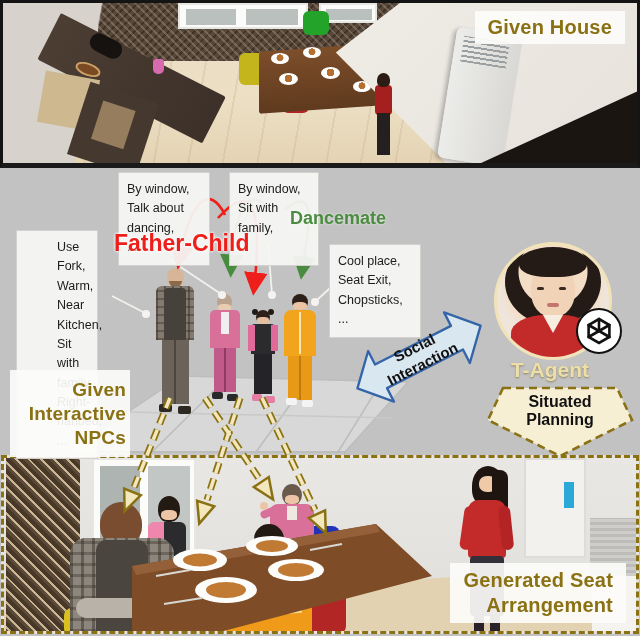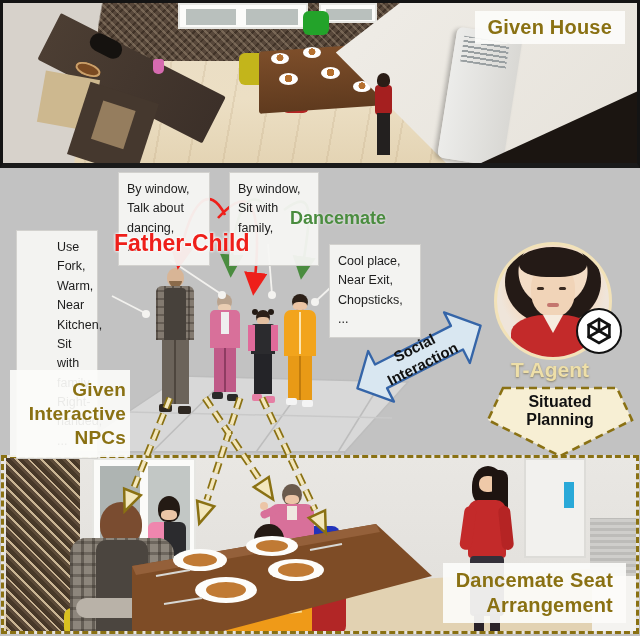--- a/index.html
+++ b/index.html
@@ -241,21 +241,21 @@
 Right-handed,
 ...</div>
     <div class="abs trait-box" style="left:118px;top:4px;width:92px;">By window,
 Talk about
 dancing,
 ...</div>
     <div class="abs trait-box" style="left:229px;top:4px;width:90px;">By window,
 Sit with family,
 ...</div>
     <div class="abs trait-box" style="left:329px;top:76px;width:92px;">Cool place,
-Near Exit,
+Seat Exit,
 Chopsticks,
 ...</div>
 
     <div id="rel-father-child" class="abs">Father-Child</div>
     <div id="rel-dancemate" class="abs">Dancemate</div>
 
     <div id="npcs-label" class="abs gold-label preline">Given
 Interactive
 NPCs</div>
 
@@ -374,21 +374,21 @@
           <ellipse cx="222" cy="132" rx="20" ry="8" fill="#c07a34"></ellipse>
         <ellipse cx="292" cy="112" rx="28" ry="11" fill="#fdfdfb"></ellipse>
           <ellipse cx="292" cy="112" rx="18" ry="7" fill="#c07a34"></ellipse>
         <g stroke="#d8d8d4" stroke-width="2">
             <line x1="152" y1="118" x2="186" y2="112"></line>
             <line x1="160" y1="146" x2="198" y2="140"></line>
             <line x1="306" y1="92" x2="338" y2="86"></line>
           </g>
       </svg>
     </div>
-    <div id="seat-label" class="abs gold-label preline">Dancemate Seat
+    <div id="seat-label" class="abs gold-label preline">Generated Seat
 Arrangement</div>
   </div>
 
   <svg class="layer" style="left:0;top:368px;z-index:6;" width="640" height="190" viewBox="0 0 640 190">
     <g>
       <g stroke="#8a7113" stroke-width="7" stroke-dasharray="11 6">
         <line x1="170" y1="30" x2="133" y2="122"></line>
         <line x1="240" y1="30" x2="207" y2="132"></line>
         <line x1="205" y1="30" x2="260" y2="112"></line>
         <line x1="262" y1="30" x2="315" y2="142"></line>

